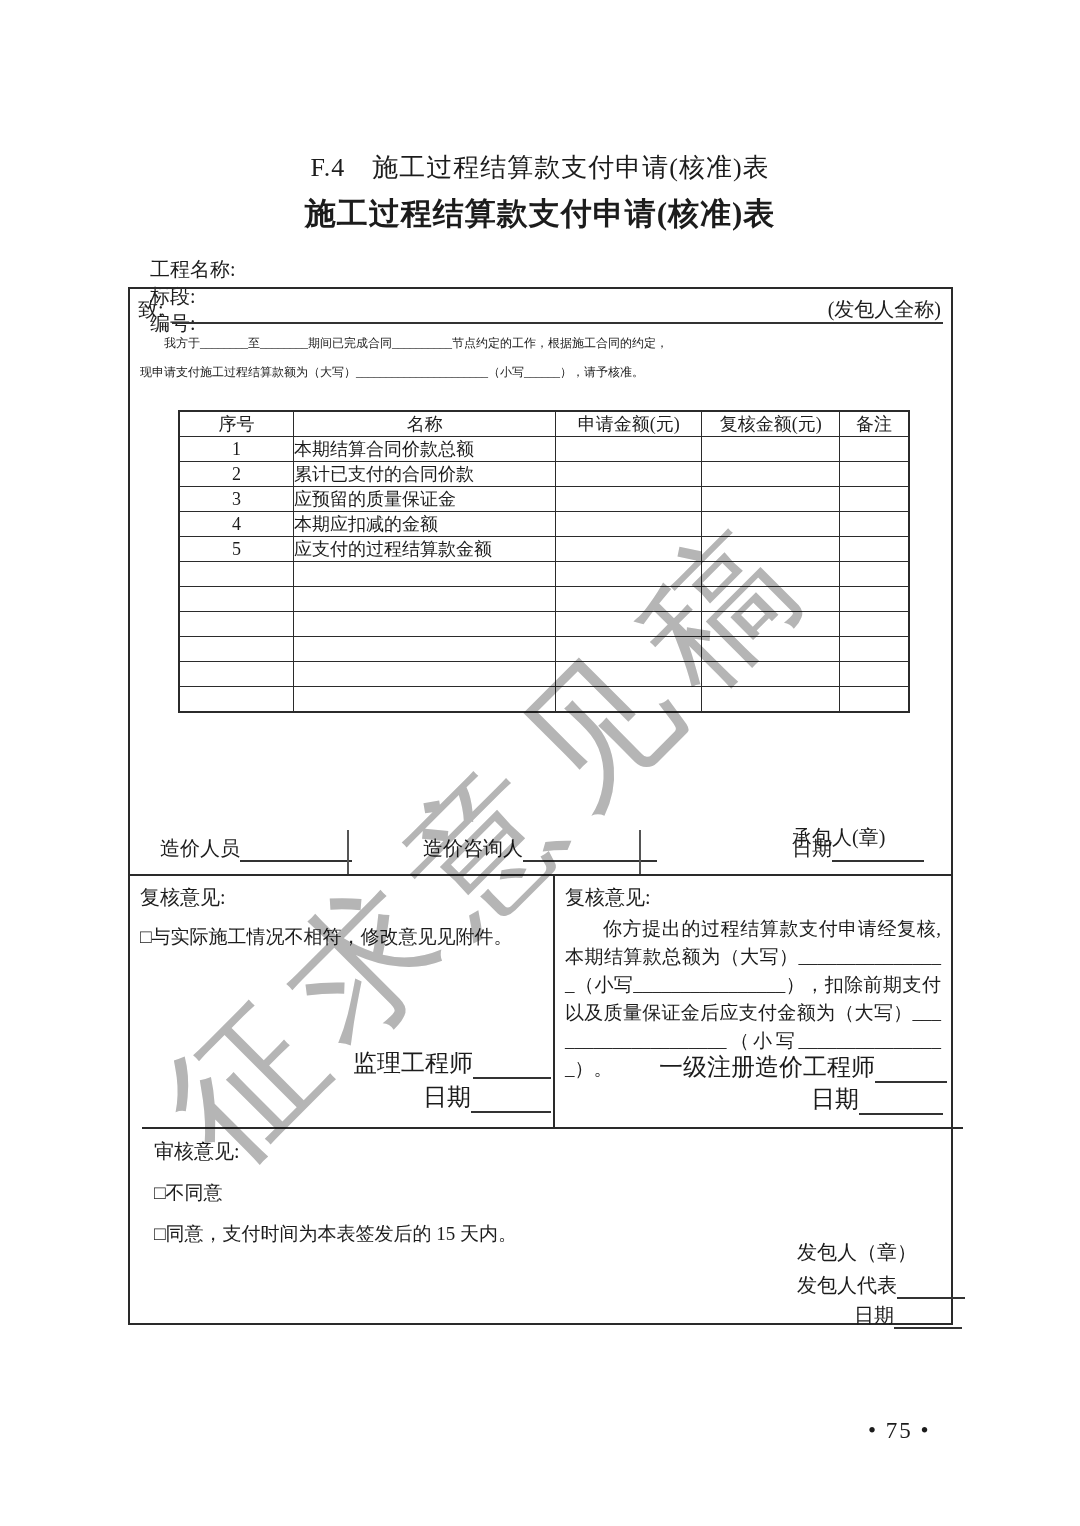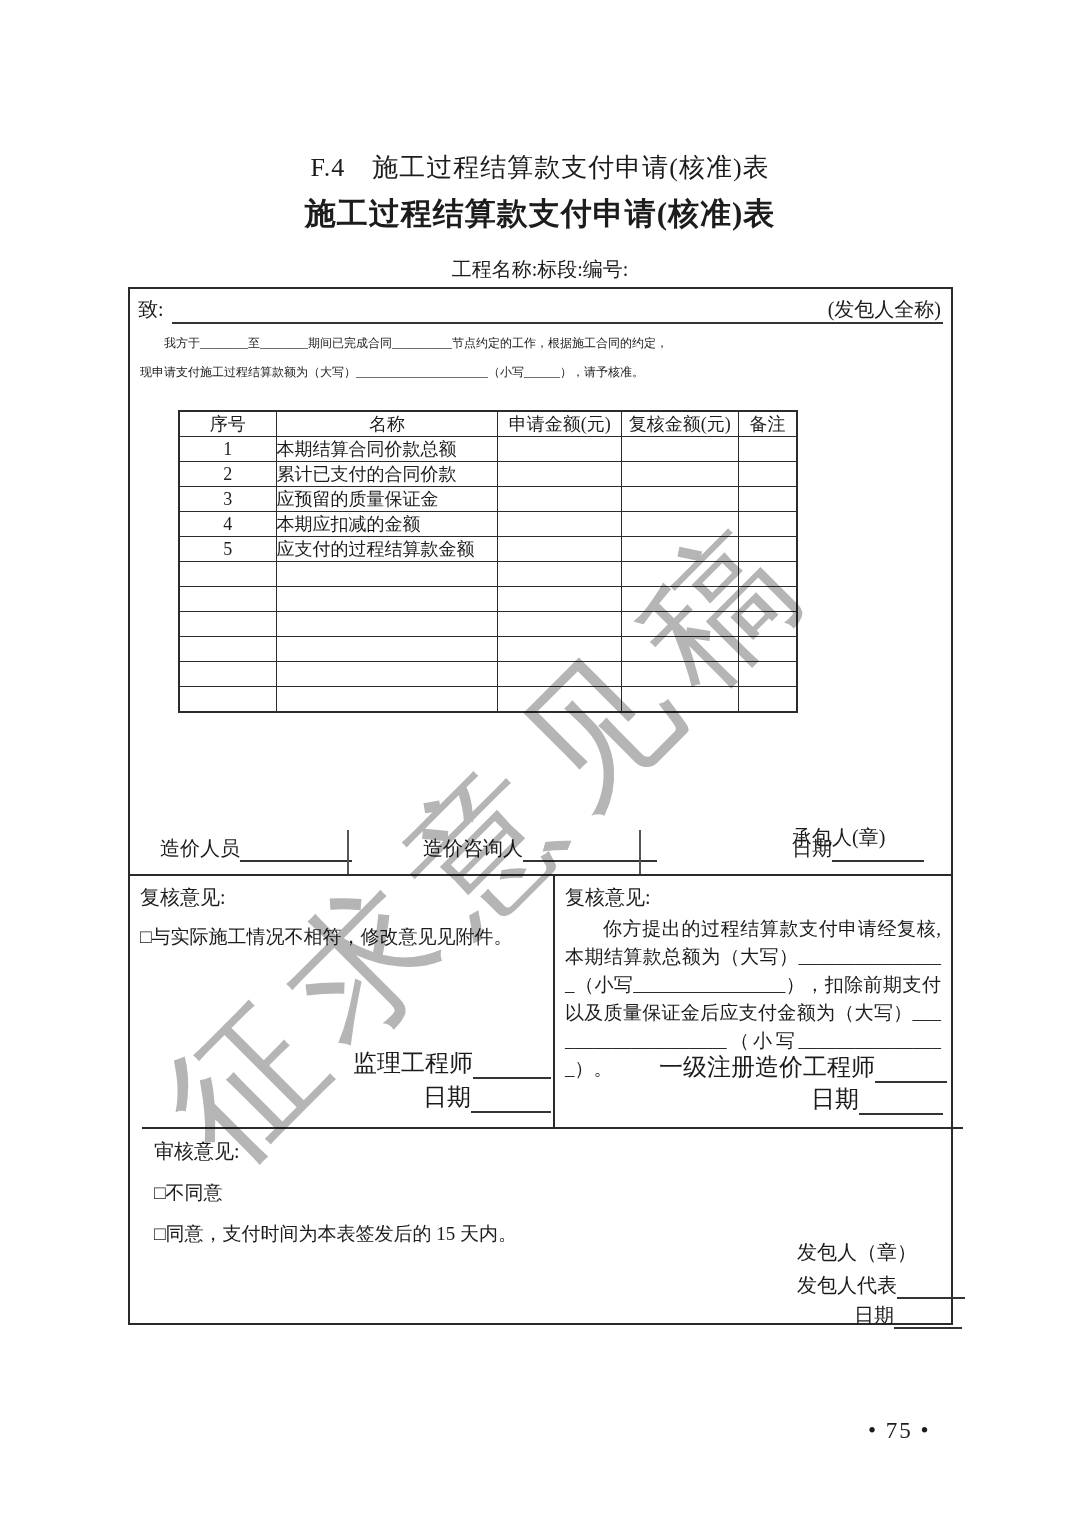--- a/index.html
+++ b/index.html
@@ -10,33 +10,33 @@
     position:absolute; left:72px; top:742px;
     font-size:145px; letter-spacing:22px; white-space:nowrap;
     color:#b5b5b5; mix-blend-mode:multiply; z-index:3;
     transform:rotate(-45deg); transform-origin:center;
     font-family:"Liberation Serif", serif; pointer-events:none;
   }
 
   .eyebrow-title { position:absolute; top:150px; left:0; width:100%; text-align:center; font-size:26px; letter-spacing:1px; }
   .main-title  { position:absolute; top:193px; left:0; width:100%; text-align:center; font-size:31px; font-weight:bold; letter-spacing:1px; }
 
-  .meta-row { position:absolute; top:256px; left:150px; right:150px; display:flex; justify-content:center; font-size:20px; }
+  .meta-row { position:absolute; top:256px; left:150px; right:150px; display:flex; justify-content:center; font-size:20px;flex-direction:column; }
 
   .form-box { position:absolute; left:128px; top:287px; width:825px; height:1038px; border:2px solid #2a2a2a; }
 
   .to-row { position:absolute; left:8px; right:8px; top:8px; height:27px; display:flex; font-size:20px; line-height:25px; }
   .to-label { flex:none; }
   .to-blank { flex:1; border-bottom:2px solid #333; margin-left:8px; text-align:right; padding-right:2px; }
 
   .intro { position:absolute; left:10px; right:8px; top:40px; font-size:12px; line-height:29px; }
   .intro .l1 { text-indent:2em; white-space:nowrap; }
   .intro .l2 { white-space:nowrap; }
 
-  table.items { position:absolute; left:48px; top:121px; width:620px; border-collapse:collapse; table-layout:fixed; border:2px solid #2b2b2b; }
+  table.items { position:absolute; left:48px; top:121px; width:732px; border-collapse:collapse; table-layout:fixed; border:2px solid #2b2b2b; }
   table.items th, table.items td { border:1px solid #2b2b2b; height:25px; font-size:18px; font-weight:normal; padding:0; }
   table.items th { text-align:center; }
   td.c-no { text-align:center; }
   td.c-name { text-align:left; padding-left:36px; }
 
   .contractor-seal { position:absolute; left:662px; top:535px; font-size:20px; }
 
   .sig-item { position:absolute; font-size:20px; white-space:nowrap;text-align:right; }
   .blank { display:inline-block; border-bottom:2px solid #333; height:20px; vertical-align:bottom; }
   .sig-divider { position:absolute; width:0; border-left:2px solid #555; height:44px; top:541px; }

